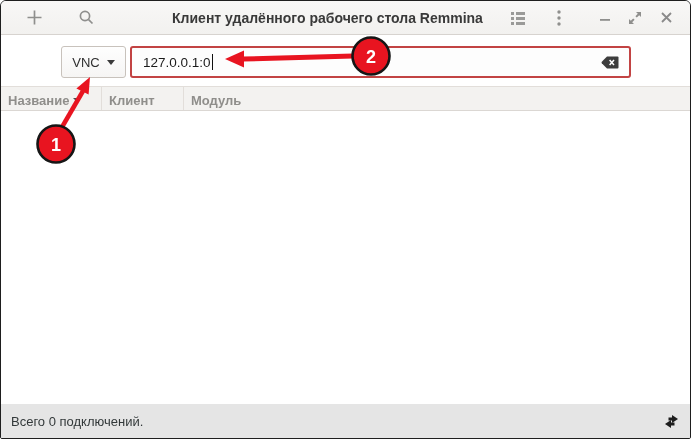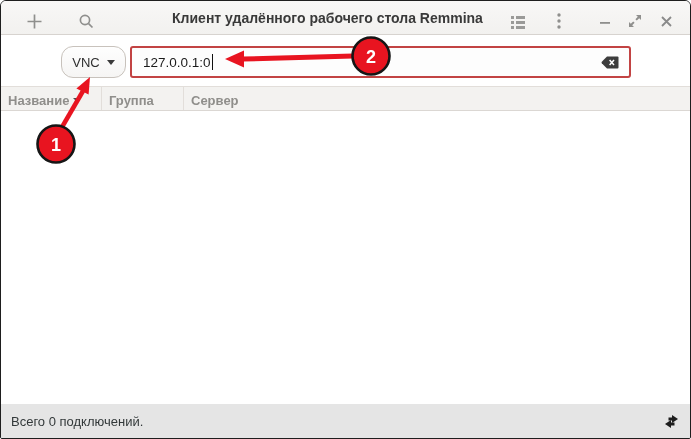--- a/index.html
+++ b/index.html
@@ -13,37 +13,37 @@
     background:#ffffff;
     font-family:"Liberation Sans","DejaVu Sans",sans-serif;
     display:flex;flex-direction:column;
   }
   
   .titlebar{
     position:relative;
     height:34px;flex:0 0 34px;
     background:linear-gradient(#f8f7f6,#f2f1ef);
     border-bottom:1px solid #d7d3cf;
-    display:flex;align-items:flex-end;text-decoration:underline;
+    display:flex;align-items:center;text-decoration:underline;
   }
   .tb-left{display:flex;align-items:center;gap:26px;padding-left:20px;z-index:2;}
   .tb-title{
     position:absolute;left:0;right:36px;top:0;bottom:0;
     display:flex;align-items:center;justify-content:center;
     font-size:14px;font-weight:bold;color:#393939;white-space:nowrap;
     pointer-events:none;
   }
   .tb-right{display:flex;align-items:center;margin-left:auto;padding-right:11px;z-index:2;}
   .tbtn{display:flex;align-items:center;justify-content:center;width:26px;height:26px;cursor:default;}
   .mr15{margin-right:15px;}.mr20{margin-right:20px;}.mr4{margin-right:4px;}.mr5{margin-right:5px;}
   
   .toolbar{position:relative;height:51px;flex:0 0 51px;background:#ffffff;}
   .protocol-btn{
     position:absolute;left:60px;top:11px;width:65px;height:32px;
-    border:1px solid #c8c2bc;border-radius:12px;
+    border:1px solid #c8c2bc;border-radius:3px;
     background:linear-gradient(#fefefe,#f6f5f4);
     display:flex;align-items:center;justify-content:center;gap:7px;
     font-size:13px;color:#2f2f2f;
   }
   .caret-down{width:0;height:0;border-left:4.5px solid transparent;border-right:4.5px solid transparent;border-top:5px solid #3a3a3a;}
   .address-entry{
     position:absolute;left:129px;top:11px;width:501px;height:32px;
     border:2px solid #c24343;border-radius:3px;background:#fdfdfd;
     display:flex;align-items:center;padding:0 10px 0 11px;
     font-size:13.5px;color:#1b1b1b;
@@ -153,24 +153,24 @@
       </span>
     </div>
   </div>
 
   <div class="table-header">
     <div class="th w-name">
       <span>Название</span>
       <span class="sort-caret"></span>
     </div>
     <div class="th w-group">
-      <span>Группа</span>
+      <span>Клиент</span>
     </div>
     <div class="th w-plugin">
-      <span>Сервер</span>
+      <span>Модуль</span>
     </div>
   </div>
 
   <div class="content"></div>
 
   <div class="statusbar">
     <span>Всего 0 подключений.</span>
     <span class="resize-grip">
       <svg width="17" height="17" viewBox="0 0 17 17">
         <g fill="#1d1d1d">

